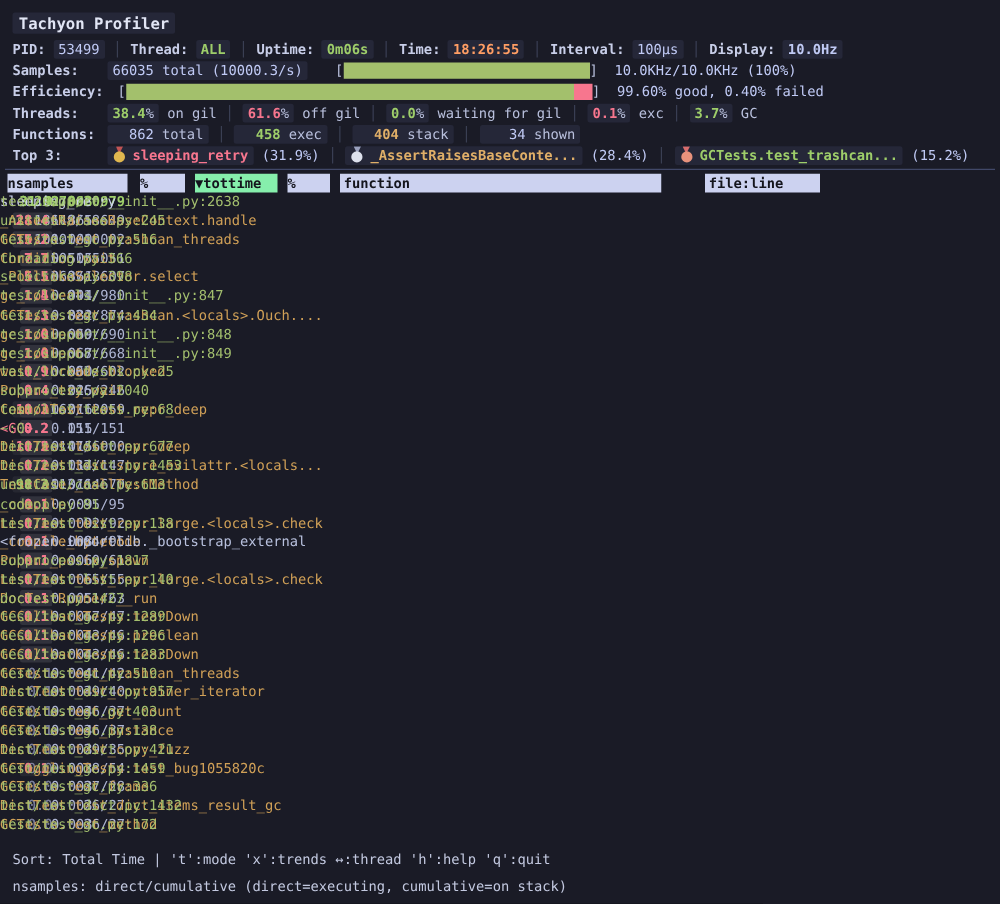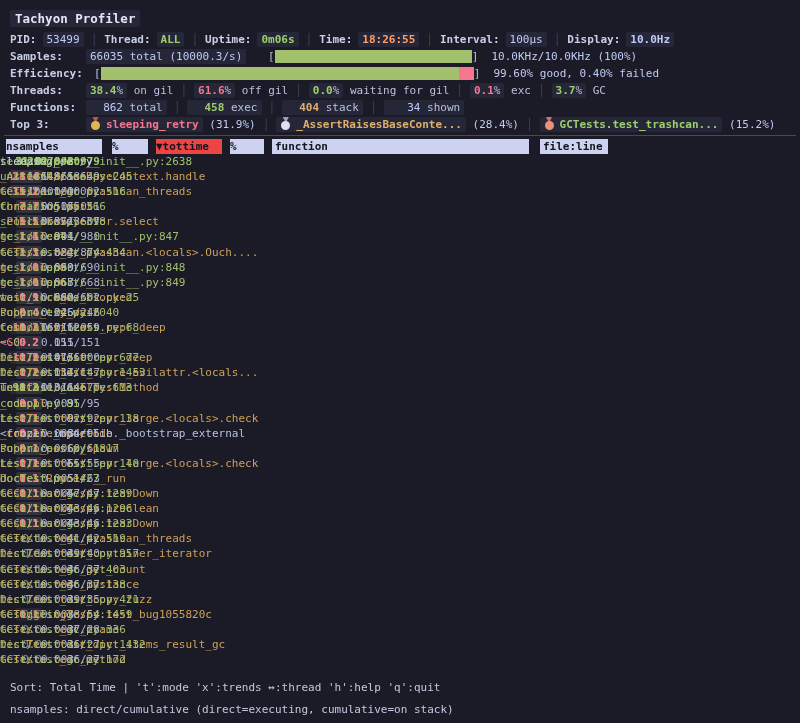--- a/index.html
+++ b/index.html
@@ -37,21 +37,21 @@
   .medal::after { content:""; position:absolute; bottom:0; left:1px; width:9px; height:9px; border-radius:50%; background:var(--med); }
   .m-gold { --med:#e0b74f; --rib:#c25454; }
   .m-silver { --med:#dde1ec; --rib:#9aa1bd; }
   .m-bronze { --med:#e8927c; --rib:#d96d6d; }
   .rule { height:0; border-top:1px solid #414868; margin: 2px 4px 1px 4px; }
   .tbl { position: relative; padding-top: 2px; }
   .thead { position: relative; height: 15px; }
   .hcell { position:absolute; top:0; height:15px; line-height:15px; background:#ccd2f0; color:#14151d; font-weight:bold; white-space:pre; }
   .h-right { text-align:left; padding-right:3px; }
   .h-left { padding-left:3px; }
-  .h-sort { background:#ef4444; }
+  .h-sort { background:#86efac; }
   .tbody {}
   .trow { position: relative; height: 15.1px; line-height: 15.1px; white-space: pre; }
   .cell { position:absolute; top:0; overflow:hidden; }
   .c-ns  { left:0;   width:100px; text-align:right; }
   .c-pct { left:102; width:42px;  text-align:right; }
   .c-tot { left:146; width:74px;  text-align:right; }
   .c-cum { left:222; width:42px;  text-align:right; }
   .c-fn  { left:274; width:262px; }
   .c-file{ left:540; width:258px; }
   .nsv { color:#aeb5d2; }
@@ -91,21 +91,21 @@
 
   <div class="rule"></div>
 
   <div class="tbl">
     <div class="thead">
       <span class="hcell h-right" style="left:6px;width:96px">nsamples</span>
       <span class="hcell h-right" style="left:112px;width:36px">%</span>
       <span class="hcell h-right h-sort" style="left:156px;width:66px">▼tottime</span>
       <span class="hcell h-right" style="left:230px;width:34px">%</span>
       <span class="hcell h-left" style="left:272px;width:257px">function</span>
-      <span class="hcell h-left" style="left:540px;width:68px">file:line</span>
+      <span class="hcell h-left" style="left:564px;width:92px">file:line</span>
     </div>
     <div class="tbody" id="table-body">
         <div class="trow"><span class="cell c-ns"><span class="v-top">20978/20979</span></span><span class="cell c-pct"><span class="v-top">31.9</span></span><span class="cell c-tot"><span class="v-top">2.098</span></span><span class="cell c-cum"><span class="v-top">31.9</span></span><span class="cell c-fn fn-light">sleeping_retry</span><span class="cell c-file filev">test/support/__init__.py:2638</span></div>
         <div class="trow"><span class="cell c-ns"><span class="nsv">18649/18649</span></span><span class="cell c-pct"><span class="hl-pink">28.4</span></span><span class="cell c-tot"><span class="totv">1.865</span></span><span class="cell c-cum"><span class="hl-pink">28.4</span></span><span class="cell c-fn fnv">_AssertRaisesBaseContext.handle</span><span class="cell c-file filev">unittest/case.py:245</span></div>
         <div class="trow"><span class="cell c-ns"><span class="nsv">10001/10002</span></span><span class="cell c-pct"><span class="hl-pink">15.2</span></span><span class="cell c-tot"><span class="totv">1.000</span></span><span class="cell c-cum"><span class="hl-pink">15.2</span></span><span class="cell c-fn fnv">GCTests.test_trashcan_threads</span><span class="cell c-file filev">test/test_gc.py:516</span></div>
         <div class="trow"><span class="cell c-ns"><span class="nsv">5051/5051</span></span><span class="cell c-pct"><span class="hl-pink">7.7</span></span><span class="cell c-tot"><span class="totv">0.505</span></span><span class="cell c-cum"><span class="hl-pink">7.7</span></span><span class="cell c-fn fnv">Condition.wait</span><span class="cell c-file filev">threading.py:366</span></div>
         <div class="trow"><span class="cell c-ns"><span class="nsv">3607/3607</span></span><span class="cell c-pct"><span class="hl-pink">5.5</span></span><span class="cell c-tot"><span class="totv">0.361</span></span><span class="cell c-cum"><span class="hl-pink">5.5</span></span><span class="cell c-fn fnv">_PollLikeSelector.select</span><span class="cell c-file filev">selectors.py:398</span></div>
         <div class="trow"><span class="cell c-ns"><span class="nsv">941/980</span></span><span class="cell c-pct"><span class="hl-pink">1.4</span></span><span class="cell c-tot"><span class="totv">0.094</span></span><span class="cell c-cum"><span class="hl-pink">1.5</span></span><span class="cell c-fn fnv">gc_collect</span><span class="cell c-file filev">test/locals/__init__.py:847</span></div>
         <div class="trow"><span class="cell c-ns"><span class="nsv">824/874</span></span><span class="cell c-pct"><span class="hl-pink">1.3</span></span><span class="cell c-tot"><span class="totv">0.082</span></span><span class="cell c-cum"><span class="hl-pink">1.3</span></span><span class="cell c-fn fnv">GCTests.test_trashcan.&lt;locals&gt;.Ouch....</span><span class="cell c-file filev">test/test_gc.py:434</span></div>
         <div class="trow"><span class="cell c-ns"><span class="nsv">690/690</span></span><span class="cell c-pct"><span class="hl-pink">1.0</span></span><span class="cell c-tot"><span class="totv">0.069</span></span><span class="cell c-cum"><span class="hl-pink">1.0</span></span><span class="cell c-fn fnv">gc_collect</span><span class="cell c-file filev">test/support/__init__.py:848</span></div>

